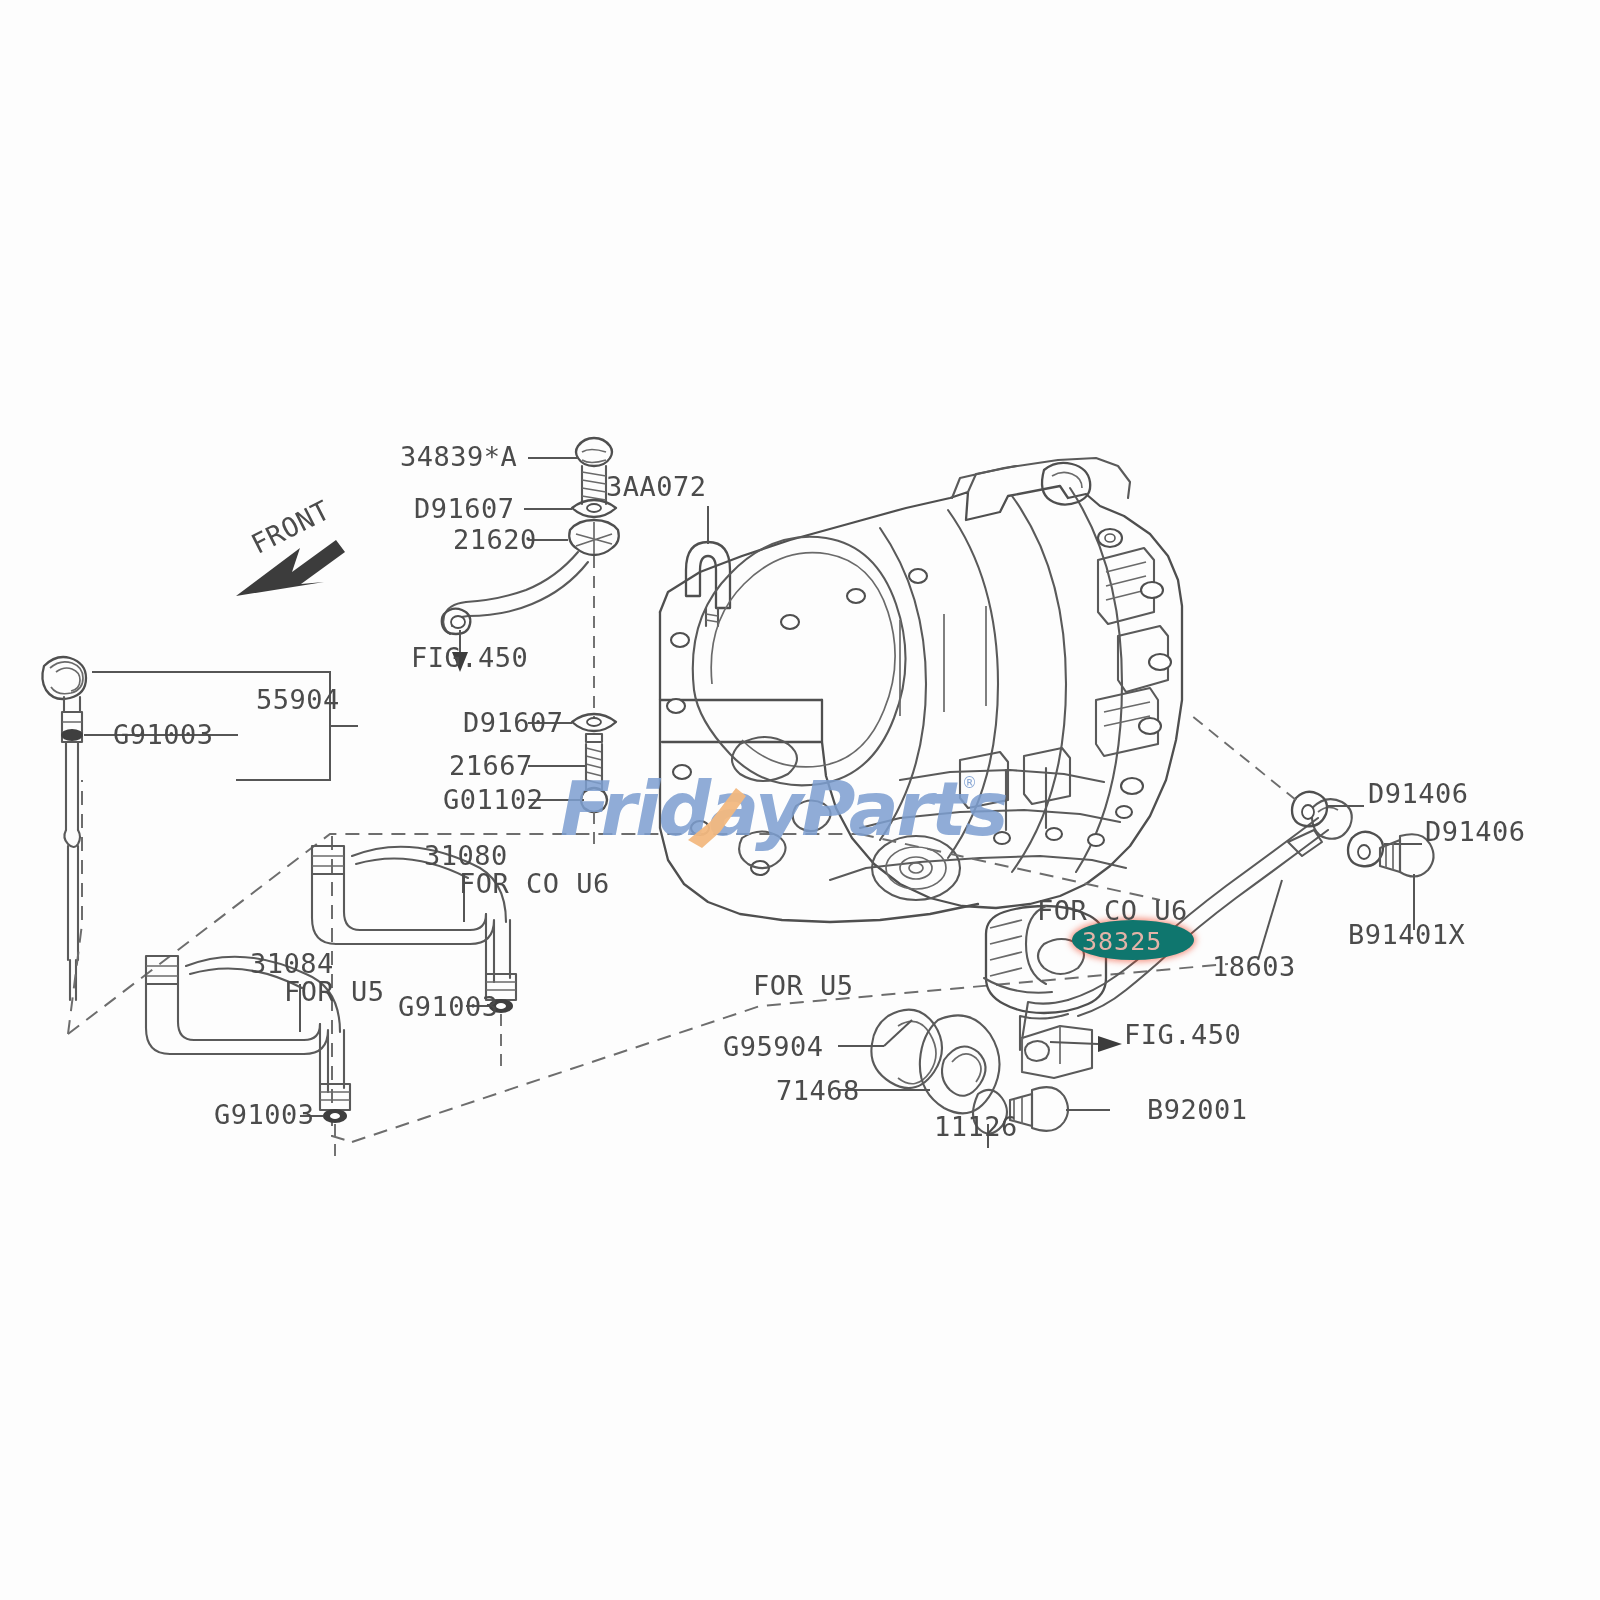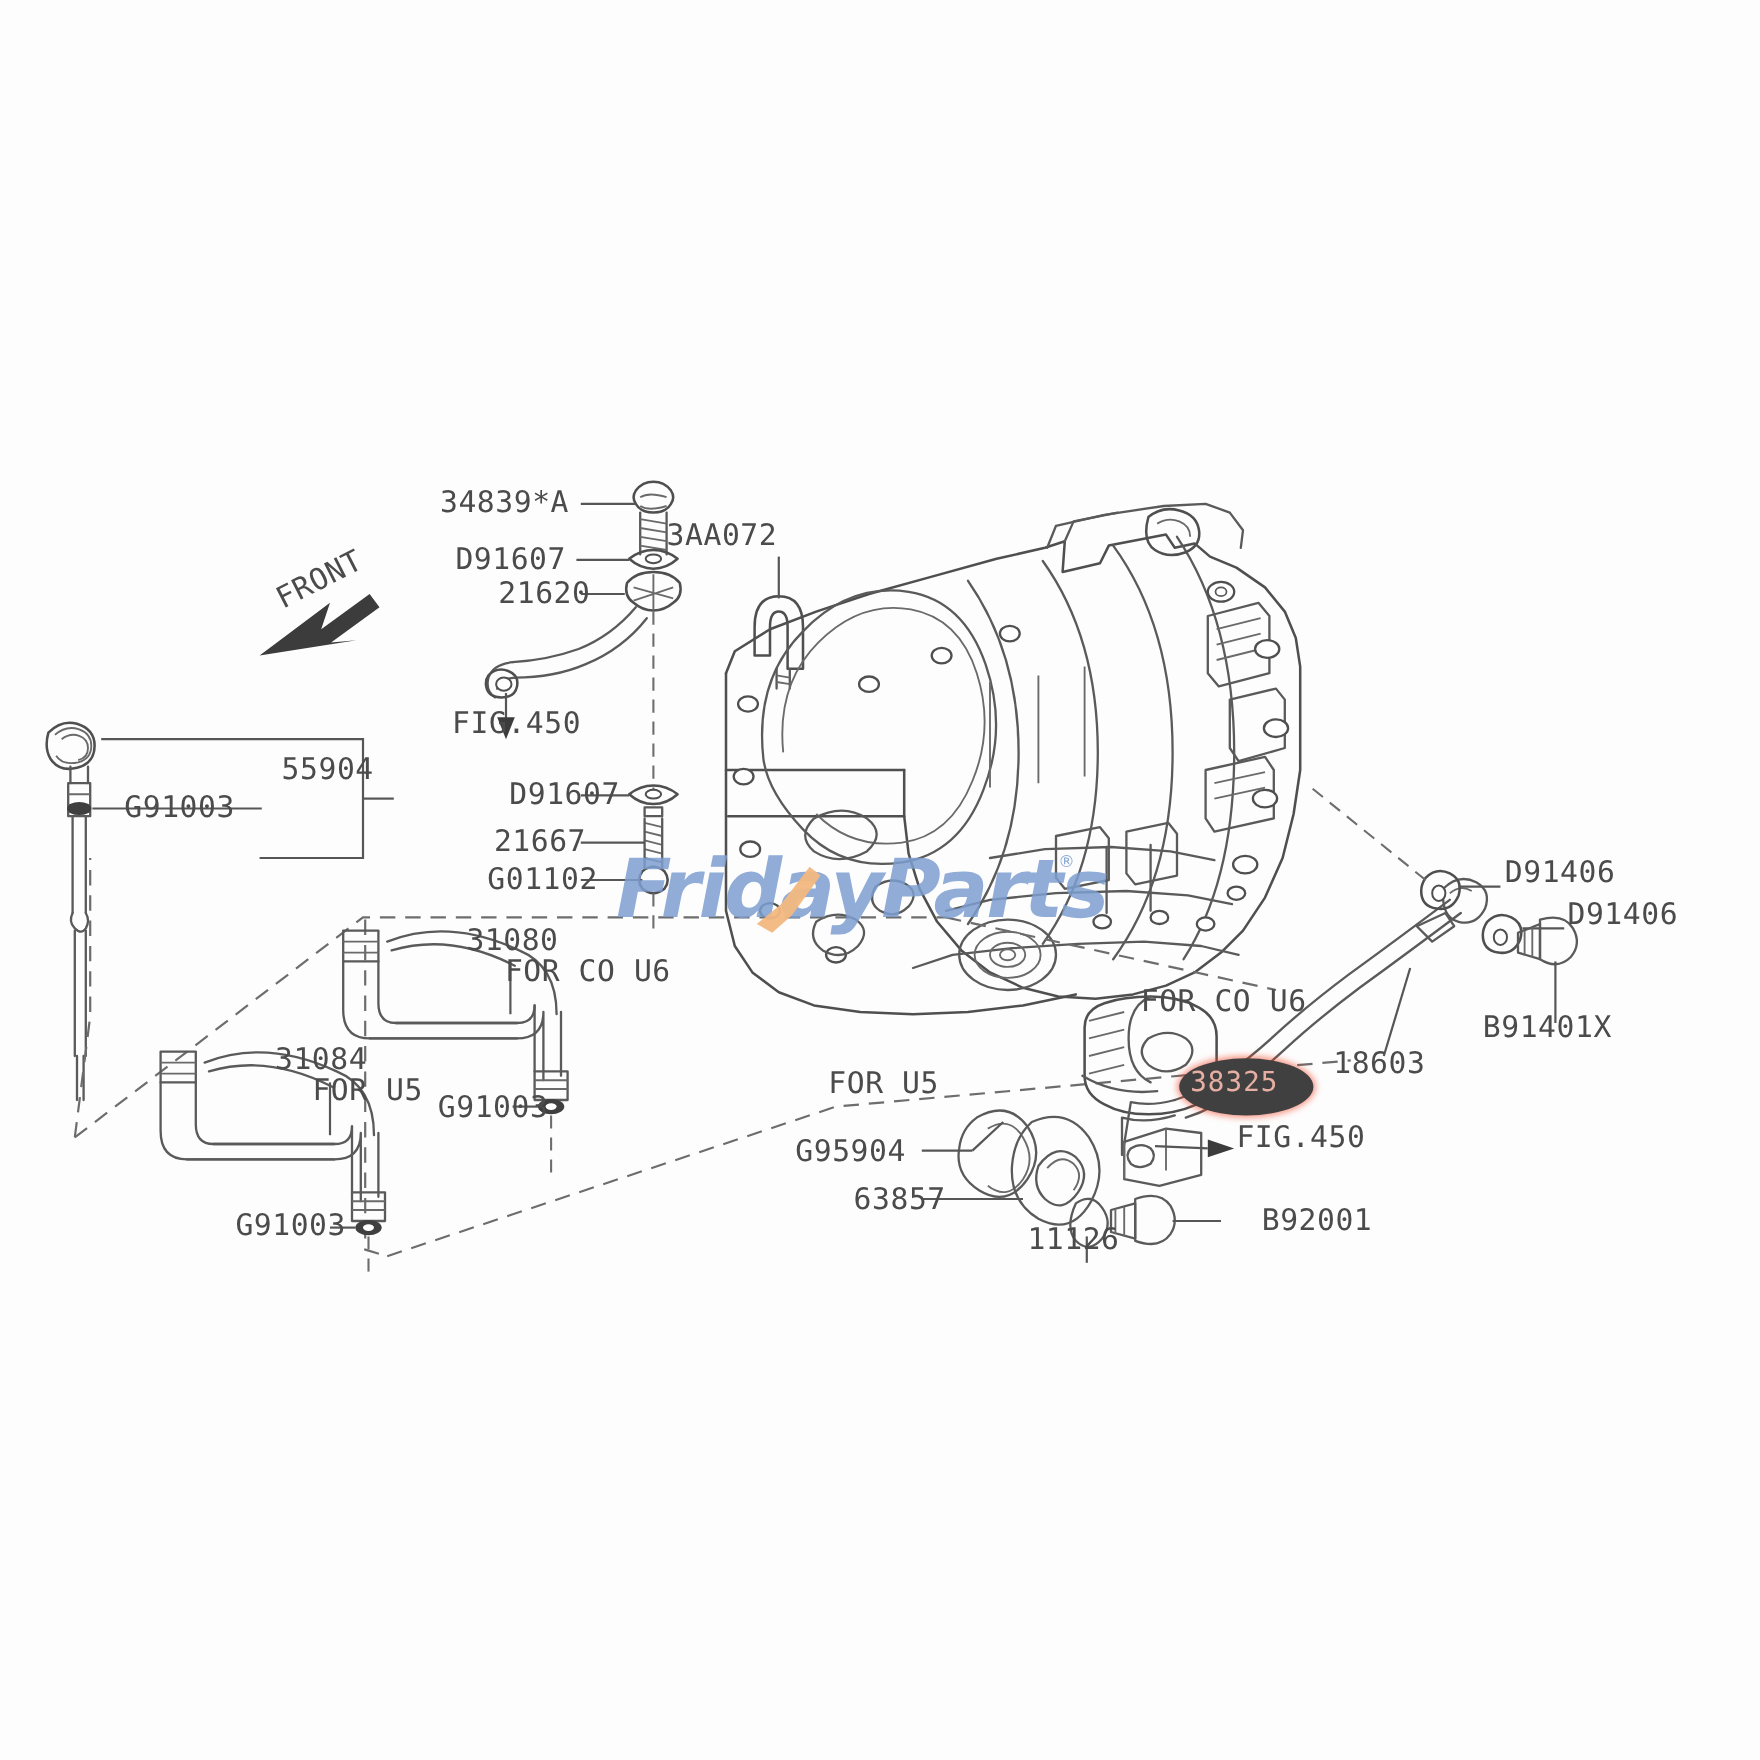--- a/index.html
+++ b/index.html
@@ -34,25 +34,24 @@
     color:#7d9fd1;opacity:.85;letter-spacing:-2px;
     white-space:nowrap;
   }
   .wm-reg{
     position:absolute;left:402px;top:26px;
     font-family:"DejaVu Sans","Liberation Sans",sans-serif;
     font-size:15px;color:#7d9fd1;opacity:.9;
   }
   .hl-oval{
     position:absolute;
-    left:1072px;top:920px;width:122px;height:52px;
+    left:1072px;top:920px;width:122px;height:40px;
     border-radius:50%;
-    background:#404040;
+    background:#0f766e;
     box-shadow:0 0 6px 2px rgba(240,60,30,.55);
-    margin-top:42px;
   }
   .hl-inner{
     position:absolute;left:10px;top:7px;
     font-family:"DejaVu Sans Mono","Liberation Mono",monospace;
     font-size:25px;color:#f6b9ad;letter-spacing:1px;
     opacity:.92;
   }
 </style>
 </head>
 <body>
@@ -371,21 +370,21 @@
   <div class="lbl" style="left:250px;top:950px;">31084</div>
   <div class="lbl sub" style="left:284px;top:978px;">FOR U5</div>
 
   <div class="lbl" style="left:398px;top:993px;">G91003</div>
   <div class="lbl" style="left:214px;top:1101px;">G91003</div>
 
   <div class="lbl" style="left:1037px;top:897px;">FOR CO U6</div>
   <div class="lbl" style="left:753px;top:972px;">FOR U5</div>
 
   <div class="lbl" style="left:723px;top:1033px;">G95904</div>
-  <div class="lbl" style="left:776px;top:1077px;">63857</div>
+  <div class="lbl" style="left:776px;top:1077px;">71468</div>
   <div class="lbl" style="left:906px;top:1113px;margin-left:28px;">11126</div>
   <div class="lbl" style="left:1116px;top:1096px;margin-left:31px;">B92001</div>
 
   <div class="lbl" style="left:1124px;top:1021px;">FIG.450</div>
   <div class="lbl" style="left:1212px;top:953px;">18603</div>
 
   <div class="lbl" style="left:1368px;top:780px;">D91406</div>
   <div class="lbl" style="left:1425px;top:818px;">D91406</div>
   <div class="lbl" style="left:1348px;top:921px;">B91401X</div>
 

